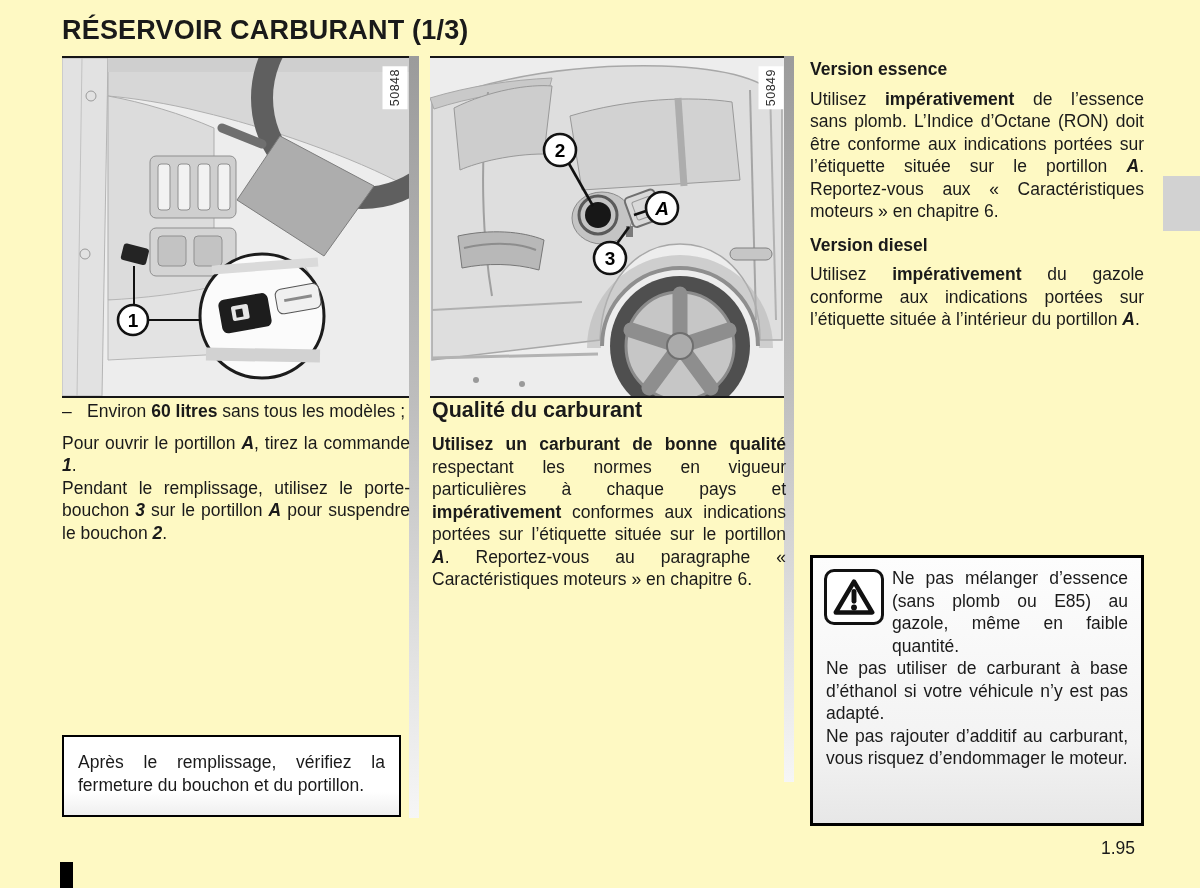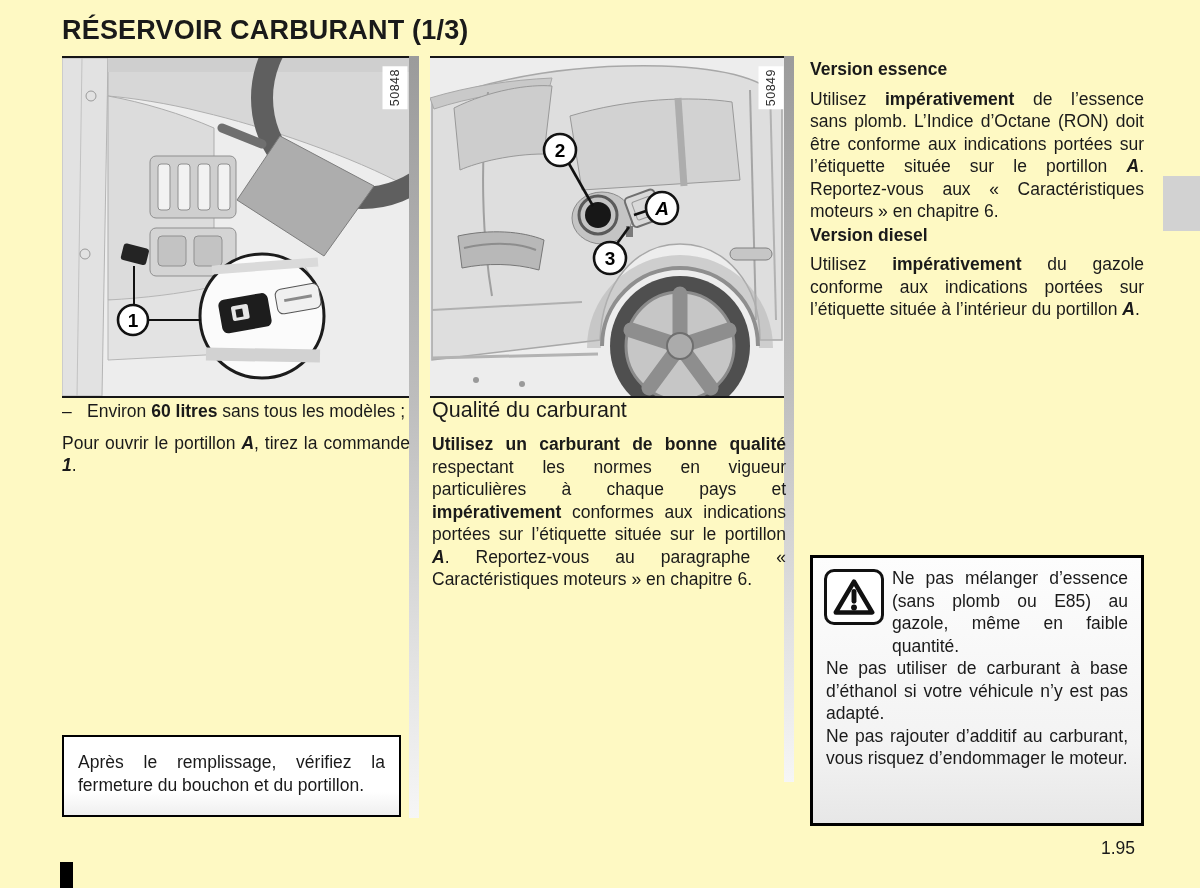--- a/index.html
+++ b/index.html
@@ -34,26 +34,26 @@
   #vsep1 { left:409px; height:762px;
     background:linear-gradient(180deg,#9b9b9b 0%,#bdbdbd 45%,#e3e3e3 80%,#f6f6f6 100%); }
   #vsep2 { left:784px; height:726px;
     background:linear-gradient(180deg,#9b9b9b 0%,#bdbdbd 45%,#e3e3e3 80%,#f6f6f6 100%); }
   
   .col { position:absolute; }
   #col1-text { left:62px; top:400px; width:348px; }
   #col2-text { left:432px; top:397px; width:354px; }
   #col3-text { left:810px; top:58px;  width:334px; }
   .h-small { font-weight:bold; margin-bottom:7px; }
-  .h-large { font-weight:normal; font-size:21.5px; line-height:26px; margin-bottom:10px; }
+  .h-large { font-weight:bold; font-size:21.5px; line-height:26px; margin-bottom:10px; }
   .para { text-align:justify; hyphens:auto; -webkit-hyphens:auto; }
   .bullet-row { display:flex; margin-bottom:9px; }
   .bullet-dash { width:25px; flex:none; }
   .bullet-text { flex:1; text-align:justify; hyphens:auto; }
-  .gap-top { margin-top:1px; }
+  .gap-top { margin-top:11px; }
   
   .note-box {
     position:absolute; left:62px; top:735px; width:339px; height:82px;
     border:2px solid #000; padding:14px 14px;
     background:linear-gradient(180deg,#ffffff 70%,#efefef 100%);
   }
   .warning-box {
     position:absolute; left:810px; top:555px; width:334px; height:271px;
     border:3px solid #000; padding:9px 13px;
     background:linear-gradient(180deg,#fdfdfd 0%,#f3f3f3 70%,#e7e7e7 100%);
@@ -197,20 +197,21 @@
 
   <div class="vsep" id="vsep1"></div>
   <div class="vsep" id="vsep2"></div>
 
   <div class="col" id="col1-text">
     <div class="bullet-row">
       <span class="bullet-dash">–</span>
       <span class="bullet-text"><span>Environ </span><span style="font-weight: bold;">60 litres</span><span> sans tous les modèles ;</span></span>
     </div>
     <div class="para"><span>Pour ouvrir le portillon </span><span style="font-weight: bold; font-style: italic;">A</span><span>, tirez la commande </span><span style="font-weight: bold; font-style: italic;">1</span><span>.</span></div>
+    <div class="para"><span>Pendant le remplissage, utilisez le porte-bouchon </span><span style="font-weight: bold; font-style: italic;">3</span><span> sur le portillon </span><span style="font-weight: bold; font-style: italic;">A</span><span> pour suspendre le bouchon </span><span style="font-weight: bold; font-style: italic;">2</span><span>.</span></div>
   </div>
 
   <div class="col" id="col2-text">
     <div class="h-large">Qualité du carburant</div>
     <div class="para"><span style="font-weight: bold;">Utilisez un carburant de bonne qualité</span><span> respectant les normes en vigueur particulières à chaque pays et </span><span style="font-weight: bold;">impérativement</span><span> conformes aux indications portées sur l’étiquette située sur le portillon </span><span style="font-weight: bold; font-style: italic;">A</span><span>. Reportez-vous au paragraphe « Caractéristiques moteurs » en chapitre 6.</span></div>
   </div>
 
   <div class="col" id="col3-text">
     <div class="h-small">Version essence</div>
     <div class="para"><span>Utilisez </span><span style="font-weight: bold;">impérativement</span><span> de l’essence sans plomb. L’Indice d’Octane (RON) doit être conforme aux indications portées sur l’étiquette située sur le portillon </span><span style="font-weight: bold; font-style: italic;">A</span><span>. Reportez-vous aux « Caractéristiques moteurs » en chapitre 6.</span></div>

